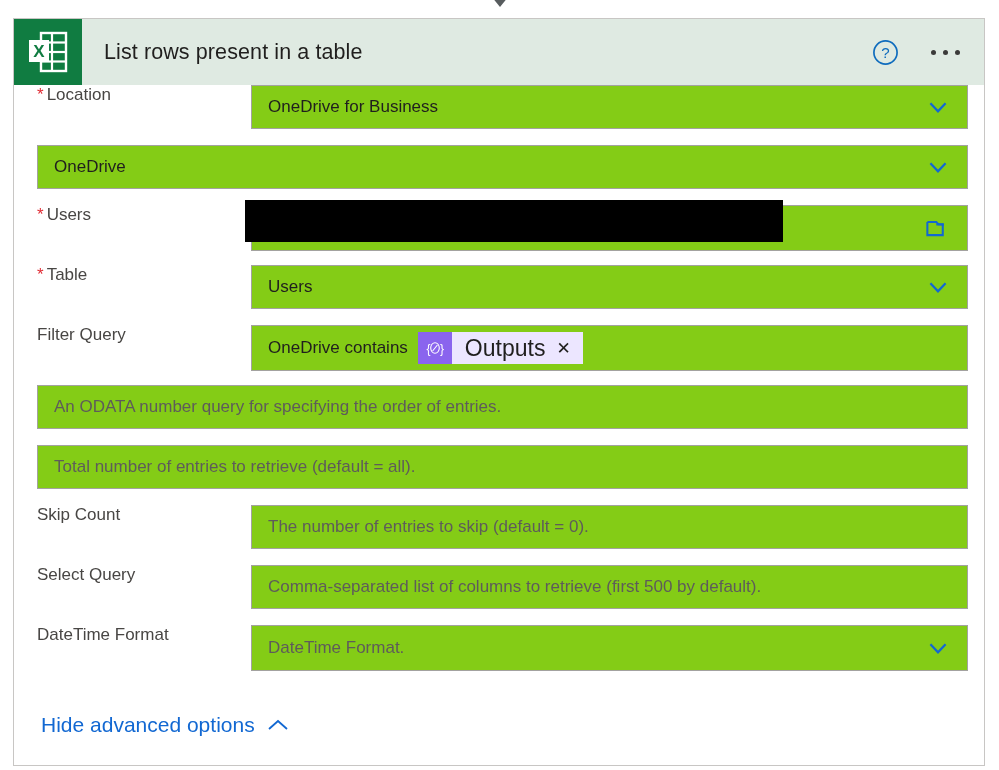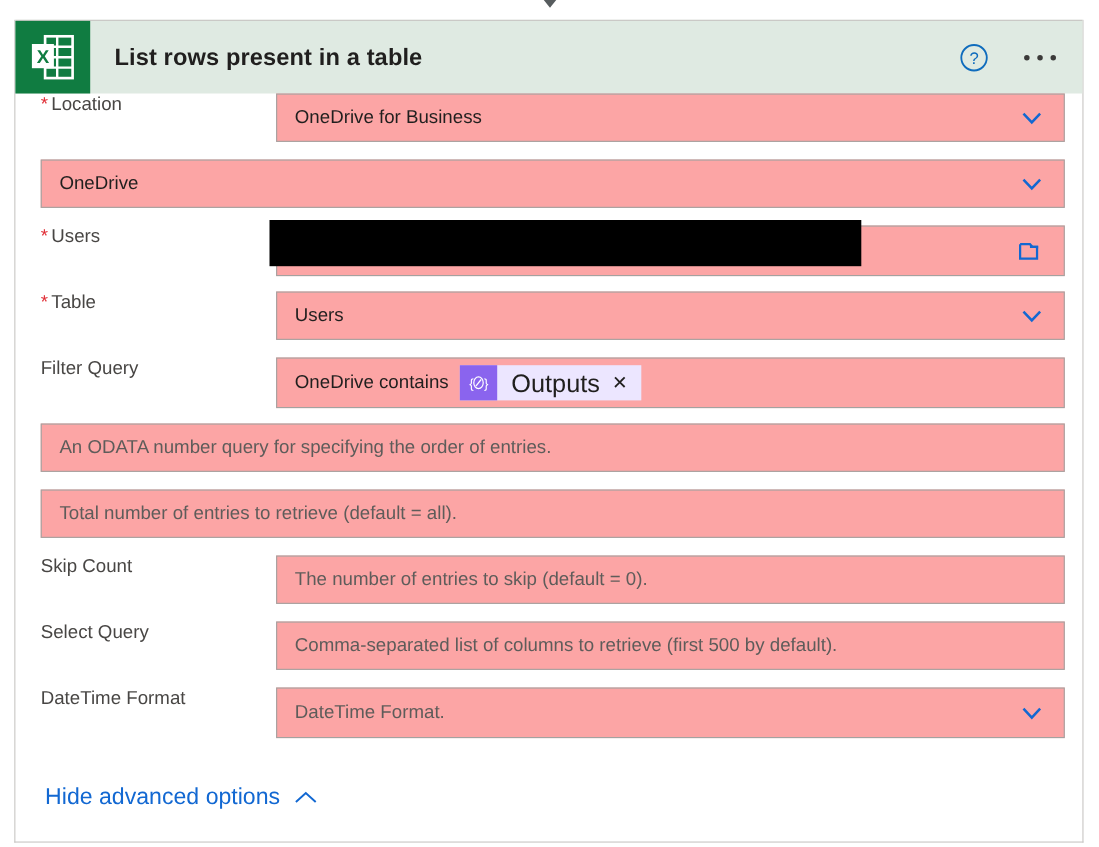--- a/index.html
+++ b/index.html
@@ -69,21 +69,21 @@
     background: #107c41;
     flex: 0 0 68px;
     position: relative;
   }
   .app-icon svg { position: absolute; left: 14px; top: 12px; }
 
   .card-title {
     margin-left: 22px;
     font-size: 21.5px;
     color: #201f1e;
-    font-weight: 700;
+    font-weight: 400;
     letter-spacing: .1px;
     white-space: nowrap;
   }
   .header-actions {
     margin-left: auto;
     display: flex;
     align-items: center;
     padding-right: 22px;
     gap: 30px;
   }
@@ -126,21 +126,21 @@
     margin-right: 3px;
     line-height: 1;
   }
   .field-control {
     flex: 1 1 auto;
     position: relative;
   }
   .input-box {
     position: relative;
     border: 1px solid #a3a2a0;
-    background: #fca5a5;
+    background: #84cc16;
     height: 44px;
     box-sizing: border-box;
     display: flex;
     align-items: center;
     padding: 0 16px;
     font-size: 17px;
   }
   .input-box.tall { height: 46px; }
   .value-text { color: #201f1e; white-space: nowrap; }
   .placeholder-text { color: #5e5c5a; white-space: nowrap; }

